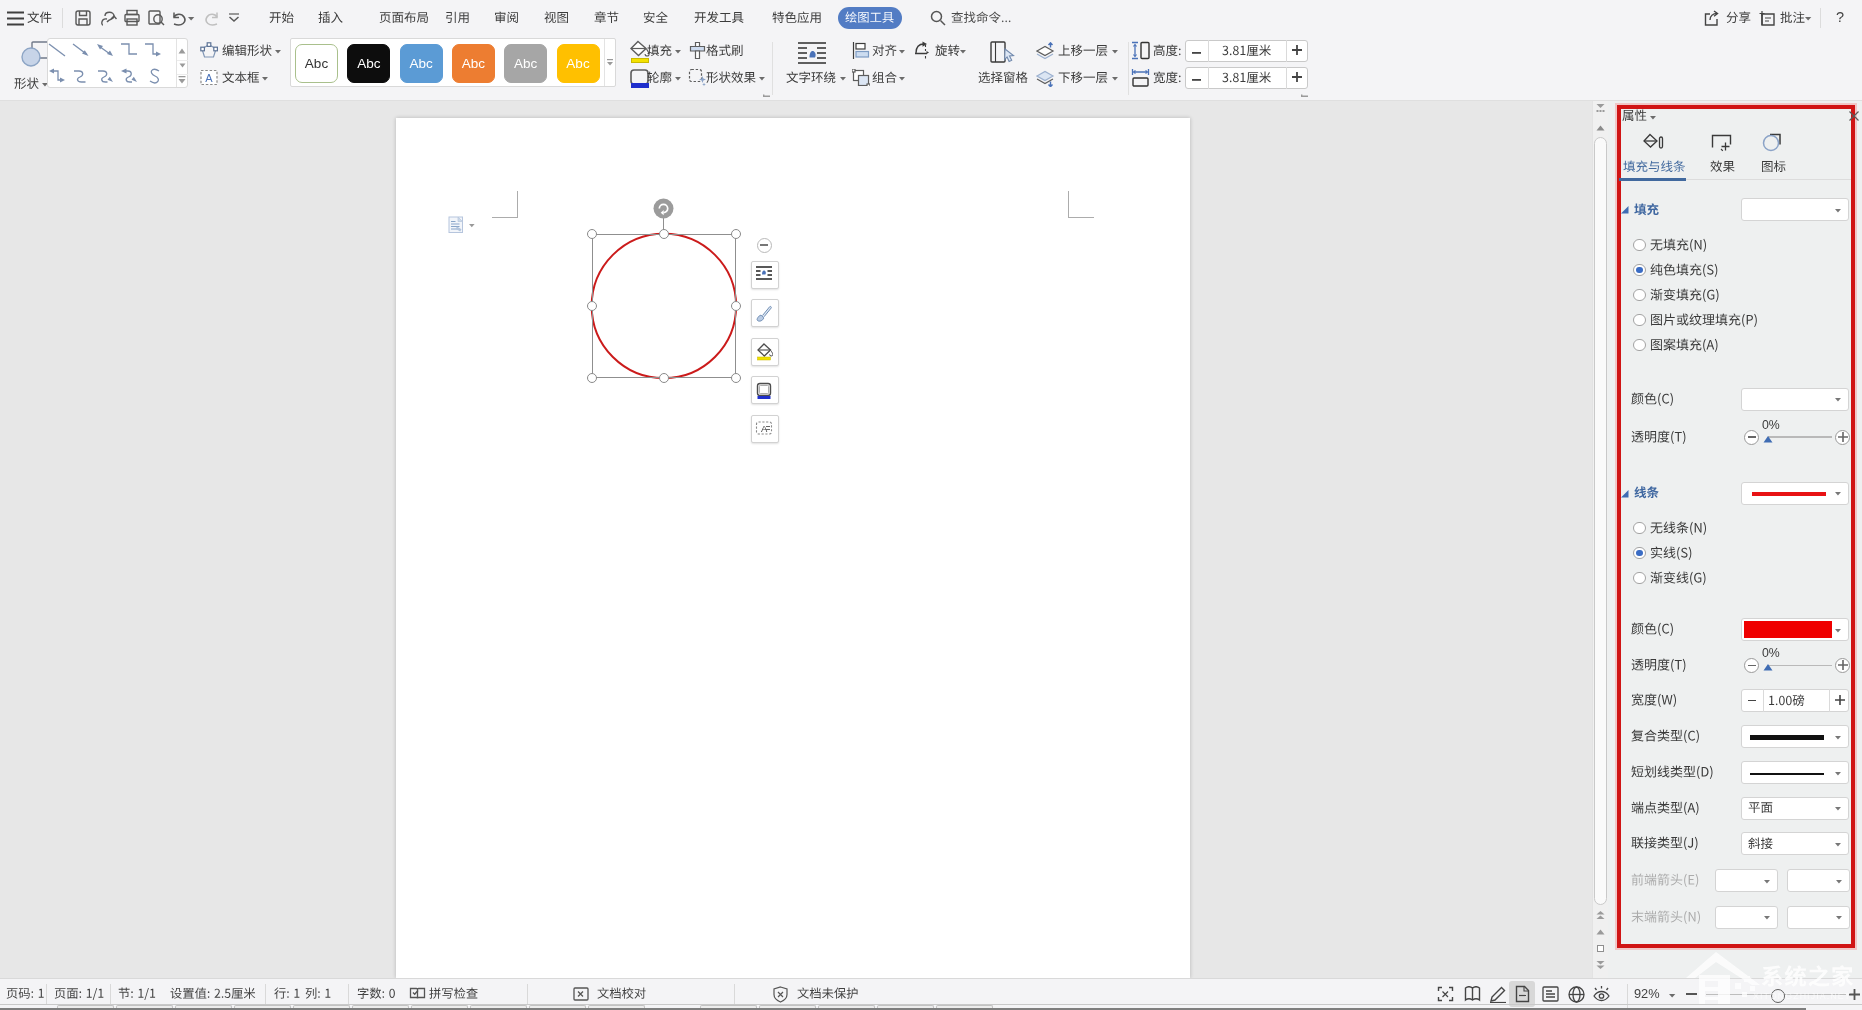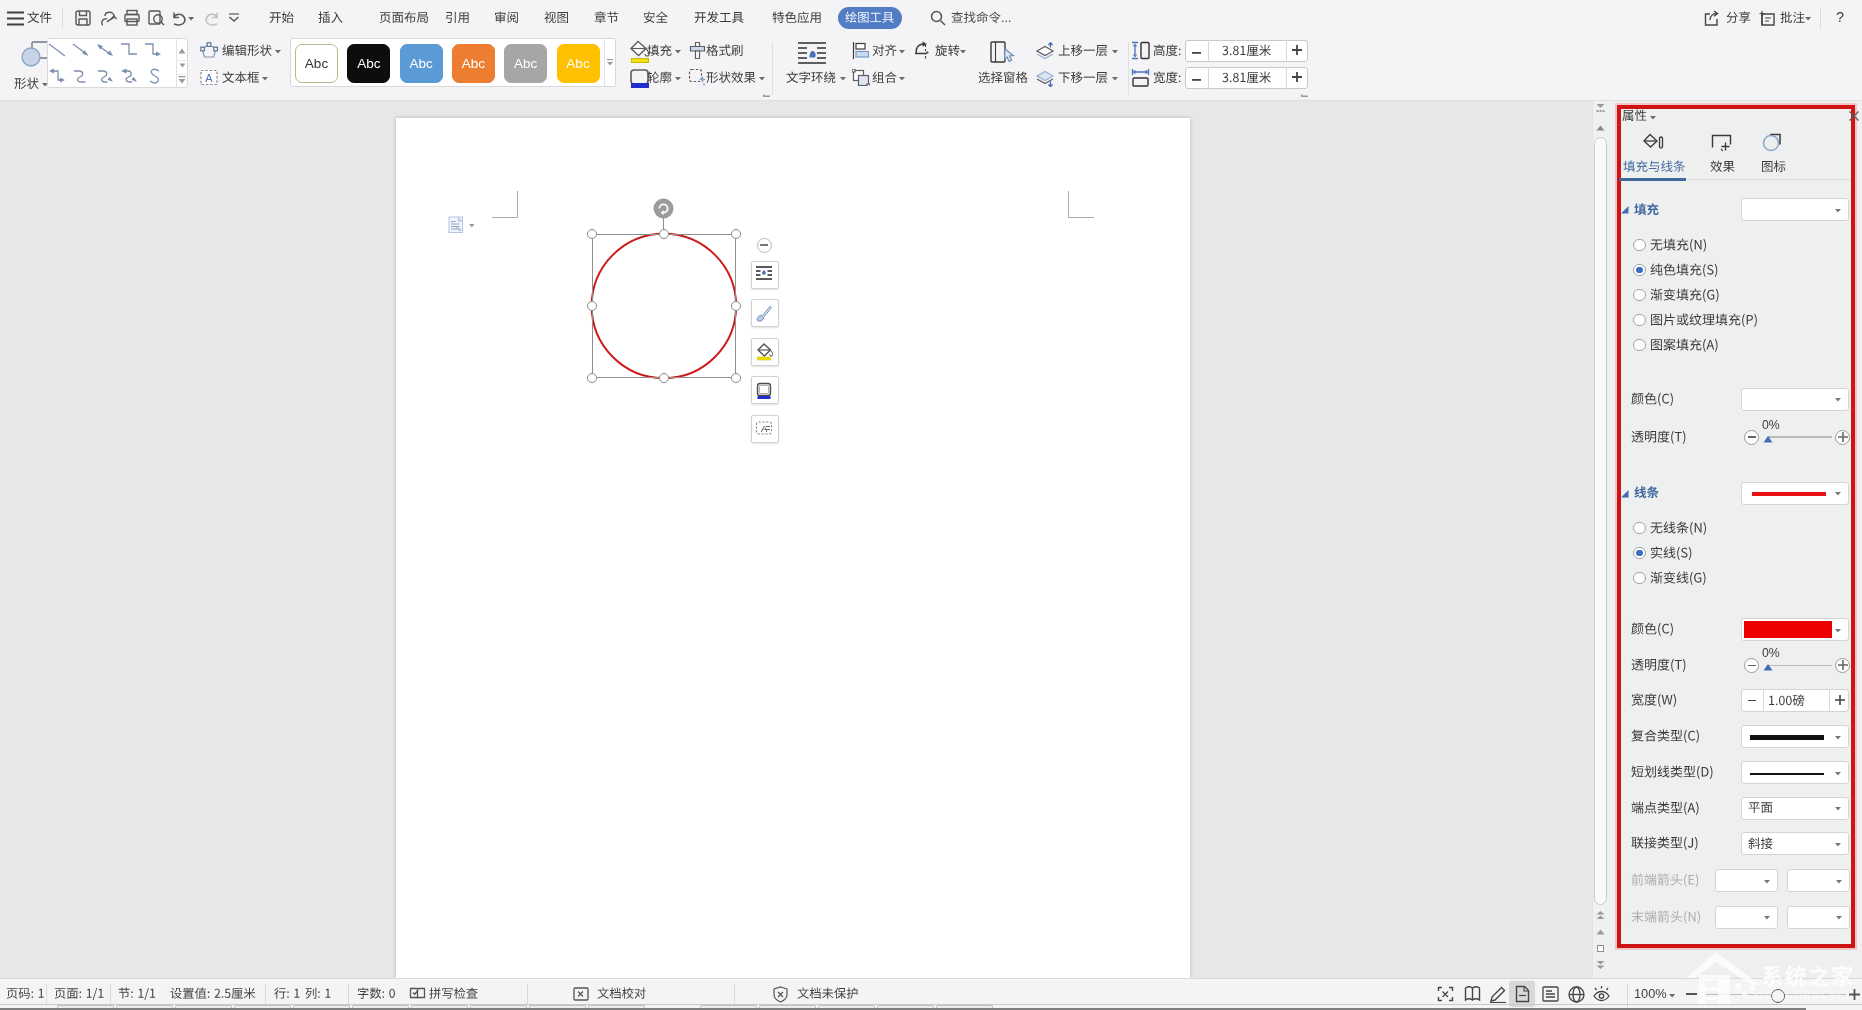--- a/index.html
+++ b/index.html
@@ -1238,21 +1238,21 @@
         </g>
       </svg></div>
     <div class="at" style="left:1592px;top:985px"><svg width="19" height="18" viewBox="0 0 19 18">
         <g fill="none" stroke="#454545" stroke-width="1.3">
           <path d="M2 11c2-3 4.5-4.5 7.5-4.5S15 8 17 11c-2 3-4.5 4.5-7.5 4.5S4 14 2 11z"></path>
           <circle cx="9.5" cy="11" r="2.2"></circle>
           <path d="M9.5 3.5V1M4.5 5L3 3M14.5 5L16 3"></path>
         </g>
       </svg></div>
     <div style="position:absolute;left:1627px;top:984px;width:1px;height:20px;background:#d9d9d9;"></div>
-    <div class="lt" style="left:1634.0px;top:994.0px;font-size:12.8px;color:#424242;transform:translate(0,-50%);">100%</div>
+    <div class="lt" style="left:1634.0px;top:994.0px;font-size:12.8px;color:#424242;transform:translate(0,-50%);">92%</div>
     <div class="at" style="left:1669px;top:993px"><svg width="7" height="4" viewBox="0 0 7 4">
         <path d="M0 0 L6.300000 0 L3.150000 3.600000 Z" fill="#6b6b6b"></path>
       </svg></div>
     <div style="position:absolute;left:1686px;top:993.2px;width:11px;height:2px;background:#555;"></div>
     <div style="position:absolute;left:1706px;top:993.5px;width:140px;height:1.4px;background:#bdbdbd;"></div>
     <div style="position:absolute;left:1770.5px;top:988.5px;width:14px;height:14px;border-radius:50%;background:#f4f4f6;border:1.5px solid #5f5f5f;"></div>
     <div class="at" style="left:1849px;top:989px"><svg width="11" height="11" viewBox="0 0 11 11">
         <path d="M4.6 0h1.8v4.6H11v1.8H6.4V11H4.6V6.4H0V4.6h4.6z" fill="#555"></path>
       </svg></div>
     <div style="position:absolute;left:1686px;top:952px;width:176px;height:52px;opacity:0.78;">

